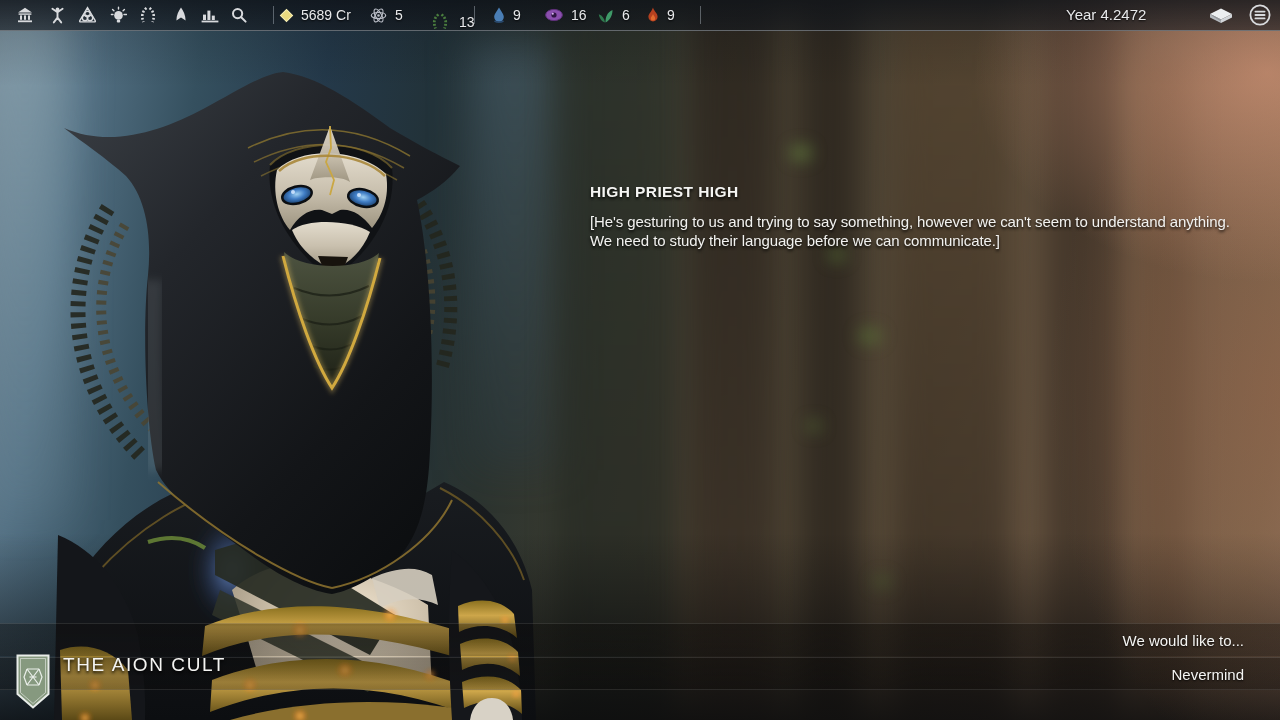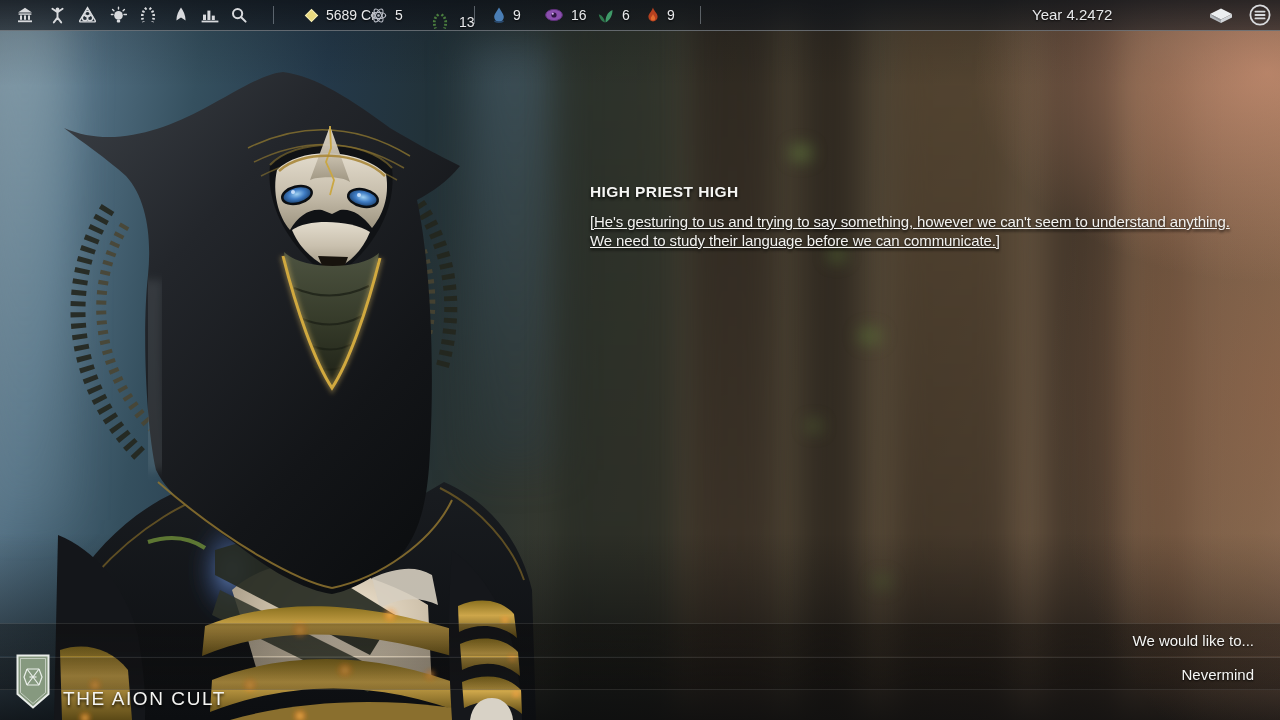--- a/index.html
+++ b/index.html
@@ -37,44 +37,44 @@
   .top-bar{
     position:absolute;left:0;top:0;width:1280px;height:30px;
     background:linear-gradient(to bottom, rgba(14,18,24,.78), rgba(20,24,30,.62));
     border-bottom:1px solid rgba(195,201,208,.45);
     z-index:40;font-size:14px;
   }
   .nav-ic{position:absolute;top:0;width:24px;height:30px;display:flex;align-items:center;justify-content:center;cursor:pointer;}
   .tsep{position:absolute;top:6px;width:1px;height:18px;background:rgba(185,195,205,.42);}
   .res{position:absolute;top:0;height:30px;display:flex;align-items:center;gap:7px;}
   .res b{font-weight:400;color:#e8e9eb;text-shadow:0 1px 2px rgba(0,0,0,.8);}
-  .year{position:absolute;left:1032px;top:0;line-height:30px;font-size:15px;color:#e8e9eb;text-shadow:0 1px 2px rgba(0,0,0,.8);}
+  .year{position:absolute;left:1066px;top:0;line-height:30px;font-size:15px;color:#e8e9eb;text-shadow:0 1px 2px rgba(0,0,0,.8);}
   .tb-right-ic{position:absolute;top:0;height:30px;display:flex;align-items:center;cursor:pointer;}
   
   .dialogue{position:absolute;left:590px;top:183px;z-index:30;}
   .speaker{
     font-size:15.5px;font-weight:600;letter-spacing:.4px;color:#f5f5f3;
     text-shadow:0 2px 3px rgba(0,0,0,.9);
   }
   .dlg-body{
     margin-top:11px;width:664px;font-size:15px;line-height:19px;color:#f2f2f0;
-    letter-spacing:-.1px;text-shadow:0 2px 3px rgba(0,0,0,.9);text-decoration:underline;
+    letter-spacing:-.1px;text-shadow:0 2px 3px rgba(0,0,0,.9);
   }
   
   .option-row{
     position:absolute;left:0;width:1280px;height:33px;z-index:30;
     background:linear-gradient(to bottom, rgba(10,8,6,.32), rgba(10,8,6,.24));
     border-top:1px solid rgba(255,255,255,.10);
     text-align:right;line-height:33px;font-size:15px;color:#f5f5f3;
-    padding-right:26px;box-sizing:border-box;cursor:pointer;
+    padding-right:36px;box-sizing:border-box;cursor:pointer;
     text-shadow:0 1px 2px rgba(0,0,0,.85);
   }
   .option-row.last{border-bottom:1px solid rgba(255,255,255,.10);}
   
-  .faction{position:absolute;left:16px;top:654px;display:flex;align-items:flex-end;gap:13px;z-index:30;}
+  .faction{position:absolute;left:16px;top:654px;display:flex;align-items:flex-start;gap:13px;z-index:30;}
   .faction-name{
     font-size:19px;letter-spacing:1.6px;color:#f4f4f2;font-weight:400;
     text-shadow:0 2px 3px rgba(0,0,0,.85);
   }
   .char-svg{position:absolute;left:0;top:30px;z-index:10;}
 </style>
 </head>
 <body>
 
 <div id="screen">
@@ -300,21 +300,21 @@
       <svg width="18" height="18" viewBox="0 0 18 18">
           <g stroke="#d8dadd" stroke-width="2" fill="none" stroke-linecap="round">
             <circle cx="7.6" cy="7.6" r="4.6"></circle>
             <path d="M11.2,11.2 L15.6,15.6"></path>
           </g>
         </svg>
     </span>
 
     <span class="tsep" style="left:273px;"></span>
 
-    <span class="res" style="left:304px;">
+    <span class="res" style="left:279px;">
       <svg width="15" height="15" viewBox="0 0 15 15">
           <rect x="3.2" y="3.2" width="8.6" height="8.6" transform="rotate(45 7.5 7.5)" fill="#e9d97f" stroke="#f7efb5" stroke-width="1"></rect>
         </svg>
       <b>5689 Cr</b>
     </span>
     <span class="res" style="left:369px;">
       <svg width="19" height="19" viewBox="0 0 19 19">
           <g stroke="#b9bdc6" stroke-width="1.2" fill="none">
             <ellipse cx="9.5" cy="9.5" rx="7.2" ry="3"></ellipse>
             <ellipse cx="9.5" cy="9.5" rx="7.2" ry="3" transform="rotate(60 9.5 9.5)"></ellipse>

